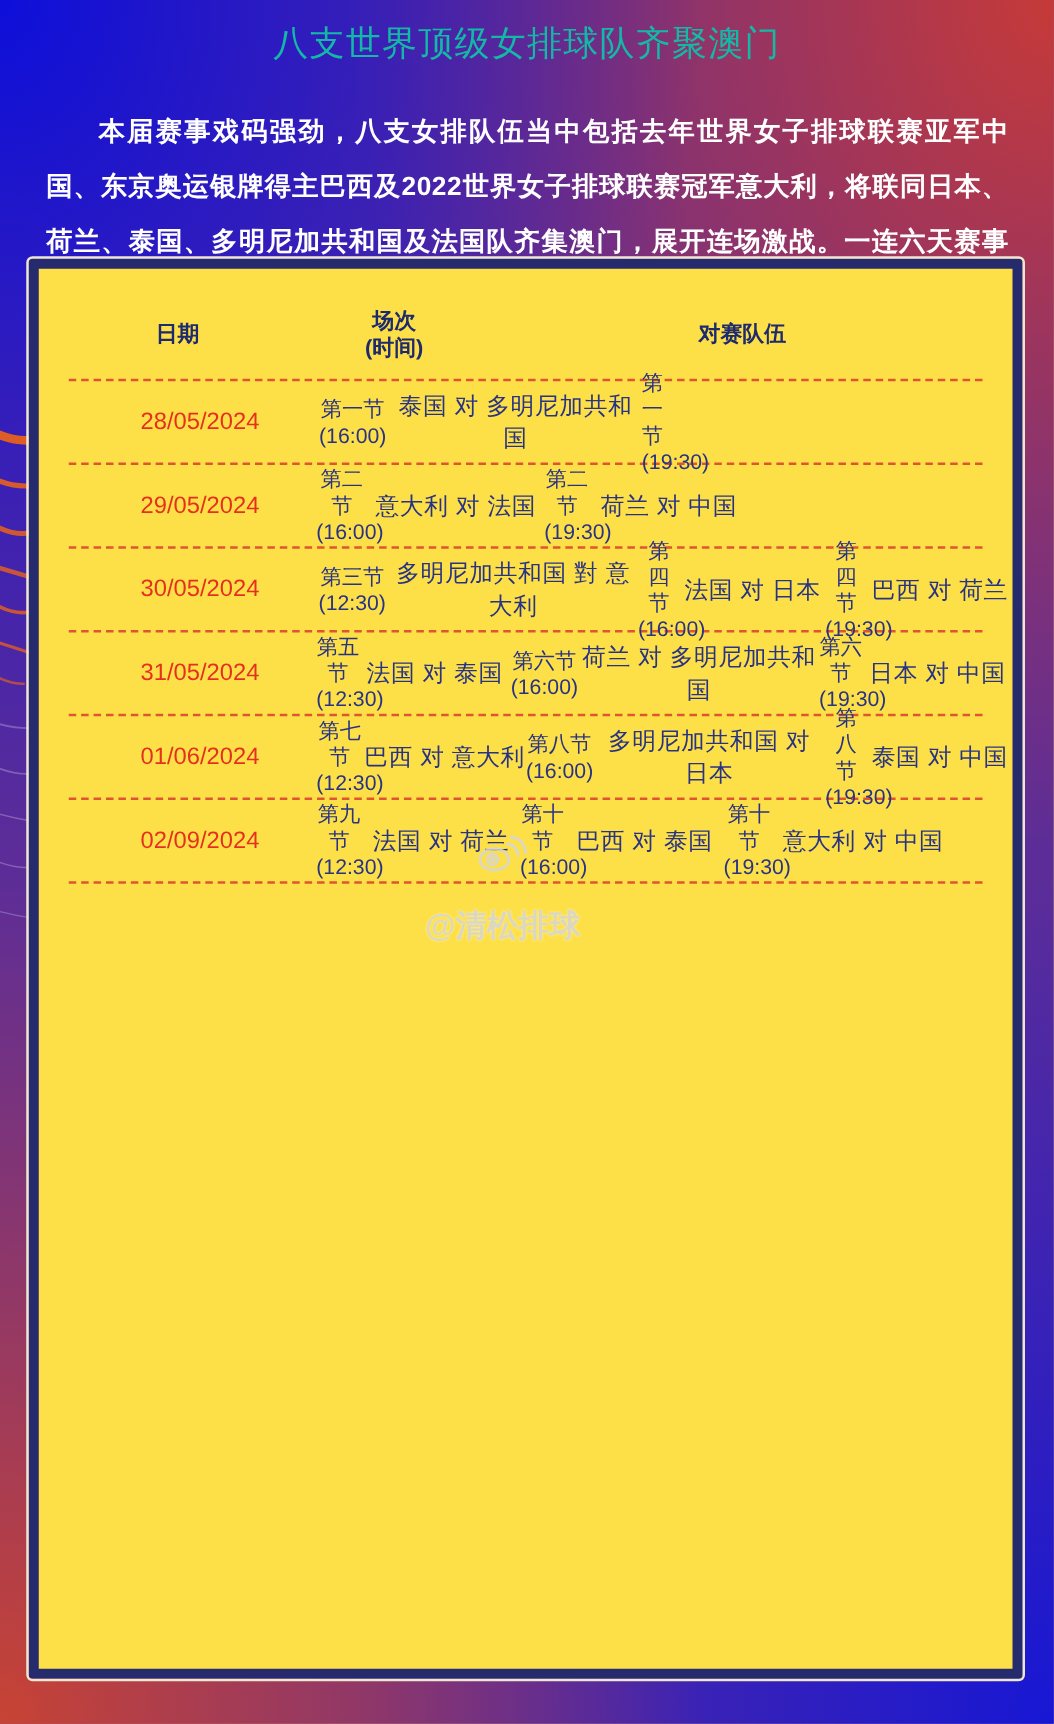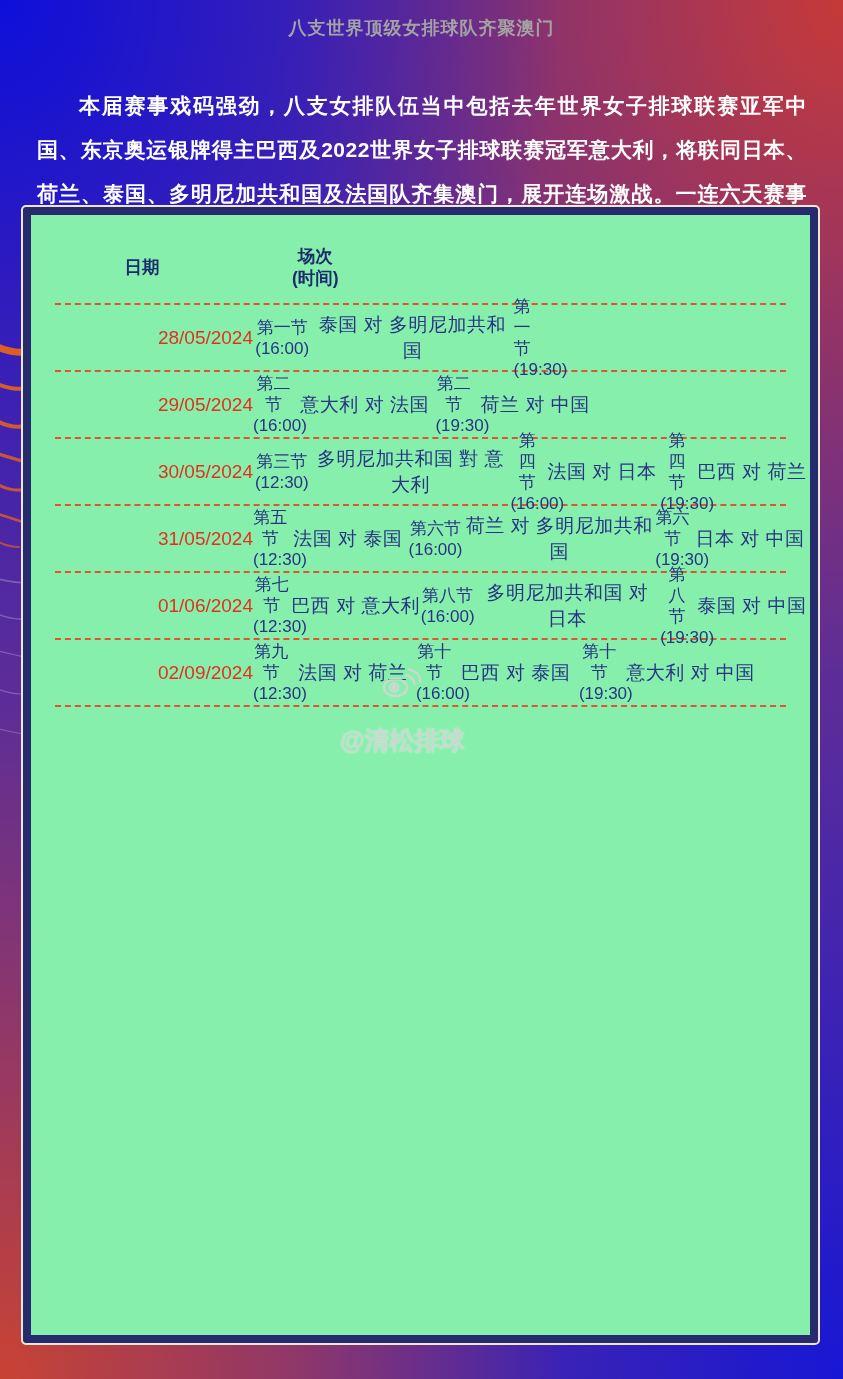--- a/index.html
+++ b/index.html
@@ -14,50 +14,50 @@
       radial-gradient(115% 85% at 100% 0%, #c63a38 0%, rgba(198,58,56,0) 58%),
       radial-gradient(115% 85% at 0% 100%, #c84334 0%, rgba(200,67,52,0) 58%),
       radial-gradient(115% 85% at 100% 100%, #1717d4 0%, rgba(23,23,212,0) 58%);
   }
 
   
   .streaks { position:absolute; left:0; top:328px; width:95px; height:460px; z-index:1; pointer-events:none; }
 
   .page-title {
     position:absolute; top:16px; left:0; width:100%;
-    text-align:center; font-size:18px; font-weight:bold;
-    color:#a3a3a3; letter-spacing:1px; z-index:2;
+    text-align:center; font-size:28px; font-weight:normal;
+    color:#14b8a6; letter-spacing:1px; z-index:2;
   }
 
   .intro {
     position:absolute; top:84px; left:37px; width:770px;
     color:#ffffff; font-size:21px; font-weight:bold;
     line-height:44px; text-align:justify; text-indent:2em;
     letter-spacing:0.5px; z-index:2;
   }
 
   .schedule-card {
     position:absolute; left:23px; top:207px; width:795px; height:1136px;
-    background:#86efac;
+    background:#fde047;
     border:8px solid #262b6d;
     outline:2px solid #efe7d3;
     border-radius:3px;
     padding-top:16px;
     z-index:2;
   }
 
   .thead { display:flex; align-items:center; height:72px; font-weight:bold; color:#1d2a6e; font-size:17.5px; text-align:center; }
   .h-date { width:28.5%; }
   .h-session { width:16%; line-height:22px; }
   .h-teams { flex:1; }
 
   .sep { border-top:2px dashed #df5431; margin:0 24px; height:0; }
 
   .day-block { display:flex; align-items:center; padding:2px 0; }
-  .date-col { width:28.5%; text-align:right; color:#e5301f; font-size:19px;padding-left:36px; }
+  .date-col { width:28.5%; text-align:center; color:#e5301f; font-size:19px;padding-left:36px; }
   .sessions { flex:1; display:flex; }
   .session-row { height:61px; display:flex; align-items:center; }
   .session-cell { width:22.4%; text-align:center; color:#293384; font-size:17px; line-height:21px; }
   .teams-cell { flex:1; text-align:center; color:#293384; font-size:19px; letter-spacing:0.5px; }
 
   .watermark {
     position:absolute; left:340px; top:666px; z-index:3;
     display:flex; align-items:center; gap:26px;
     color:#d6d6d6; opacity:0.85; font-size:25px; font-weight:bold;
     text-shadow:0 0 2px rgba(255,255,255,0.6);
@@ -91,20 +91,21 @@
 
 <p class="intro">本届赛事戏码强劲，八支女排队伍当中包括去年世界女子排球联赛亚军中国、东京奥运银牌得主巴西及2022世界女子排球联赛冠军意大利，将联同日本、荷兰、泰国、多明尼加共和国及法国队齐集澳门，展开连场激战。一连六天赛事非常紧凑，赛事日程如下：</p>
 
 <div class="schedule-card">
   <div class="thead">
     <div class="h-date">日期</div>
     <div class="h-session">
       <div>场次</div>
       <div>(时间)</div>
     </div>
+    <div class="h-teams">对赛队伍</div>
   </div>
   <div id="days-container">
       <div class="sep"></div>
   <div class="day-block">
     <div class="date-col">28/05/2024</div>
     <div class="sessions">
   <div class="session-row">
     <div class="session-cell">
       <div>第一节</div>
       <div>(16:00)</div>

